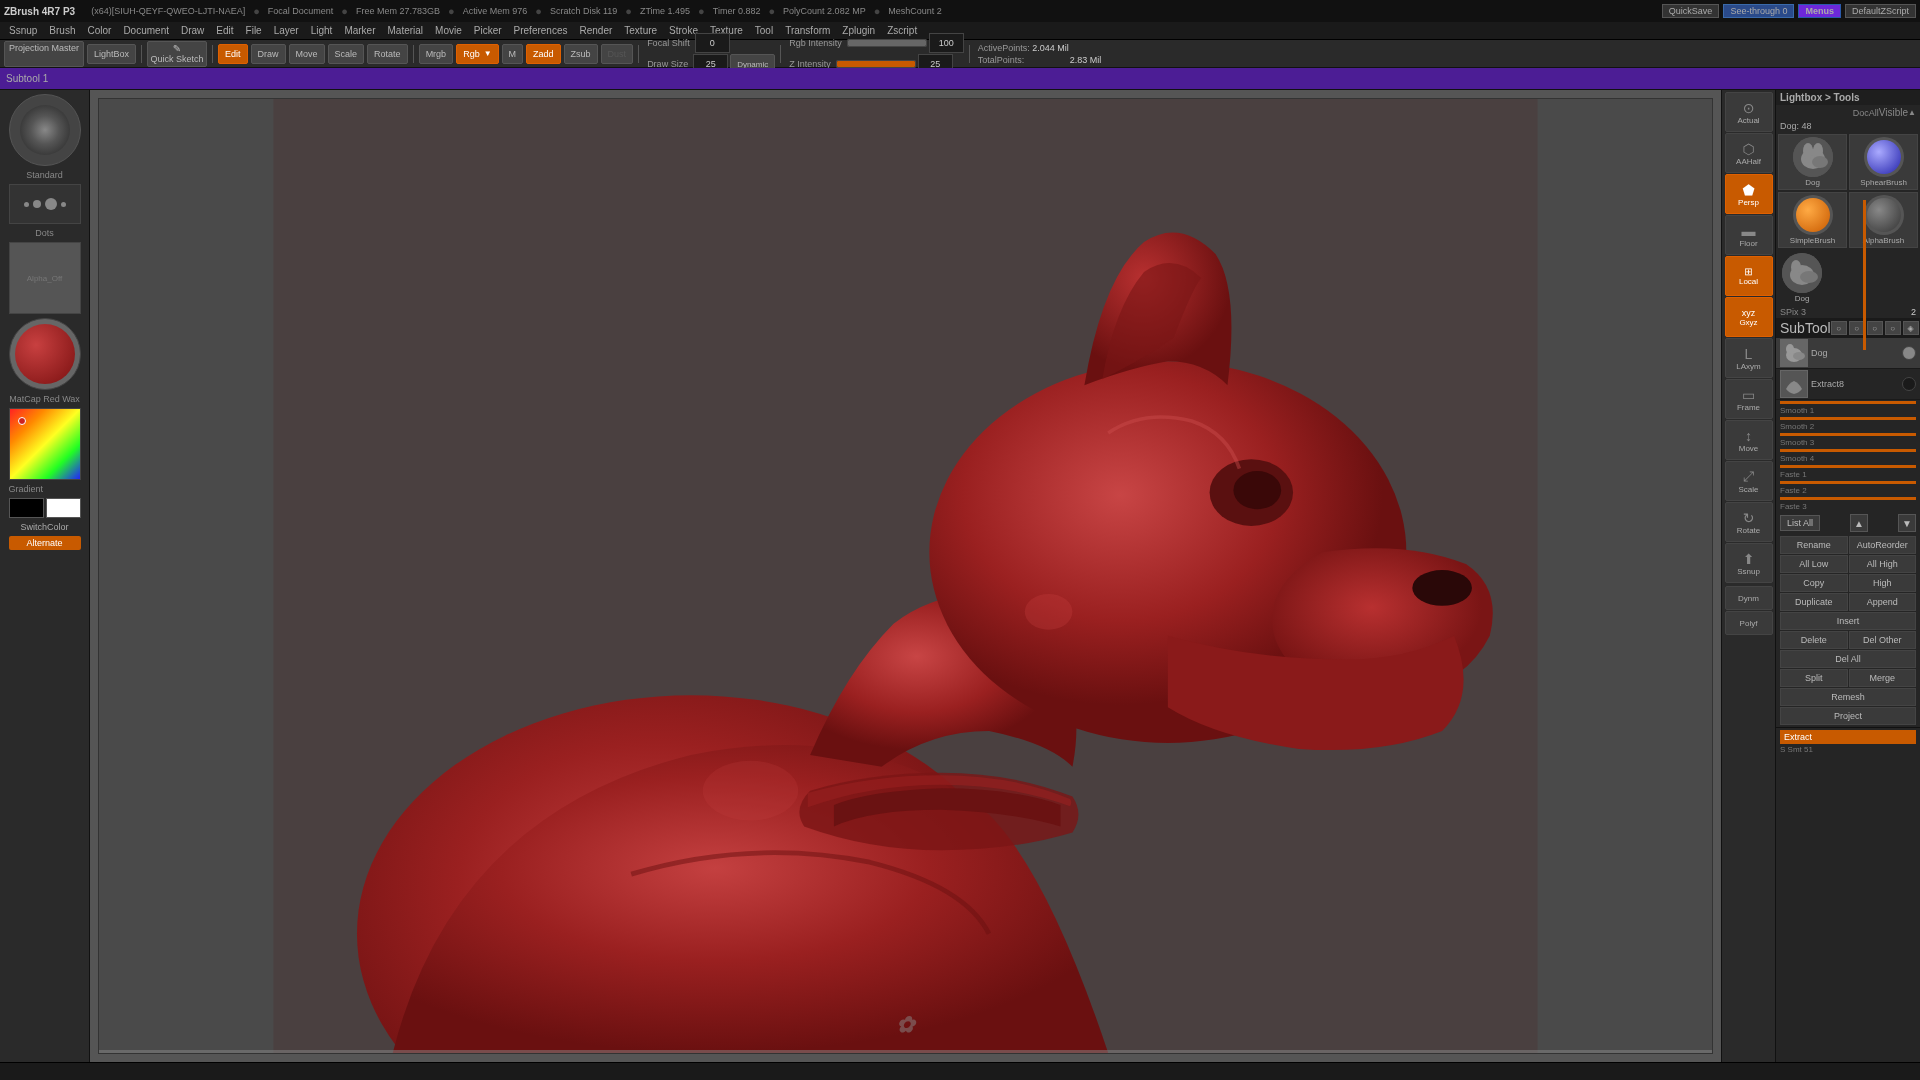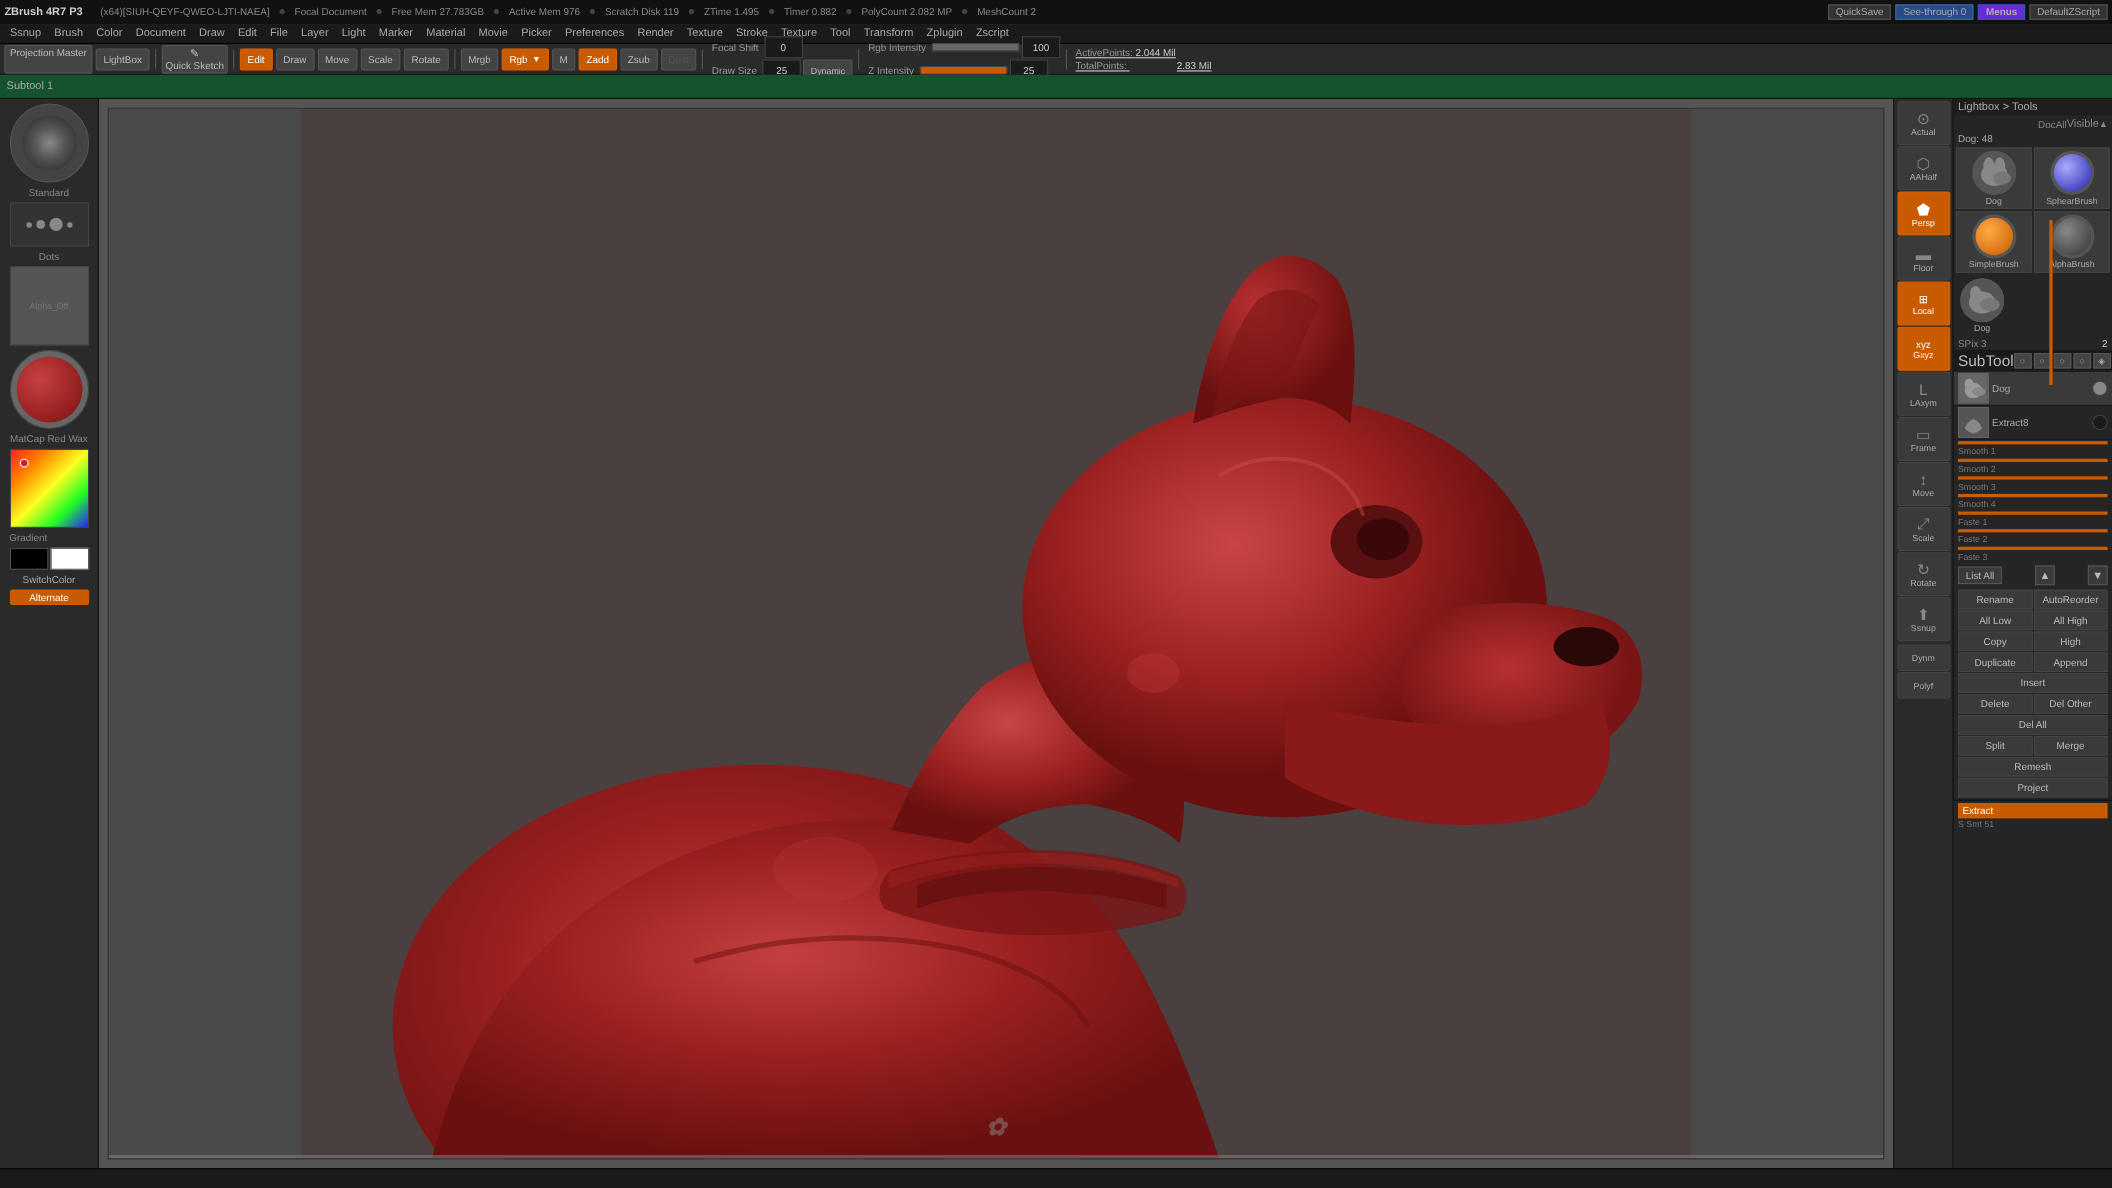--- a/index.html
+++ b/index.html
@@ -94,21 +94,21 @@
     .slider-fill {
       position: absolute;
       left: 0; top: 0; bottom: 0;
       background: #666;
       border-radius: 1px;
     }
     .slider-fill.orange { background: #c85a00; }
 
     
     .subtool-bar {
-      background: #14532d;
+      background: #4c1d95;
       height: 22px;
       display: flex;
       align-items: center;
       padding: 0 6px;
       gap: 6px;
       flex-shrink: 0;
       border-bottom: 1px solid #111;
     }
     .subtool-label { color: #aaa; font-size: 10px; }
 
@@ -317,21 +317,21 @@
     }
 
     
     .lightbox-header {
       display: flex;
       align-items: center;
       justify-content: space-between;
       padding: 2px 4px;
       background: #1e1e1e;
     }
-    .lightbox-title { color: #aaa; font-size: 10px; font-weight: normal; }
+    .lightbox-title { color: #aaa; font-size: 10px; font-weight: bold; }
 
     .brush-grid {
       display: grid;
       grid-template-columns: 1fr 1fr;
       gap: 2px;
       padding: 2px;
     }
     .brush-card {
       background: #3a3a3a;
       border: 1px solid #444;
@@ -636,21 +636,21 @@
     </div>
     <div class="toolbar-slider-row">
       <span class="toolbar-label">Z Intensity</span>
       <div class="slider-track">
         <div class="slider-fill orange" style="width:100%;"></div>
       </div>
       <div class="toolbar-value">25</div>
     </div>
   </div>
   <div class="toolbar-sep"></div>
-  <div style="display:flex; flex-direction:column; gap:2px;text-decoration:underline;">
+  <div style="display:flex; flex-direction:column; gap:2px;">
     <span class="toolbar-label">
       <span>ActivePoints:</span>
       <span style="color:#ccc;">2.044 Mil</span>
     </span>
     <span class="toolbar-label">
       <span>TotalPoints:</span>
       <span style="color:#ccc;margin-left:43px;">2.83 Mil</span>
     </span>
   </div>
 </div>

